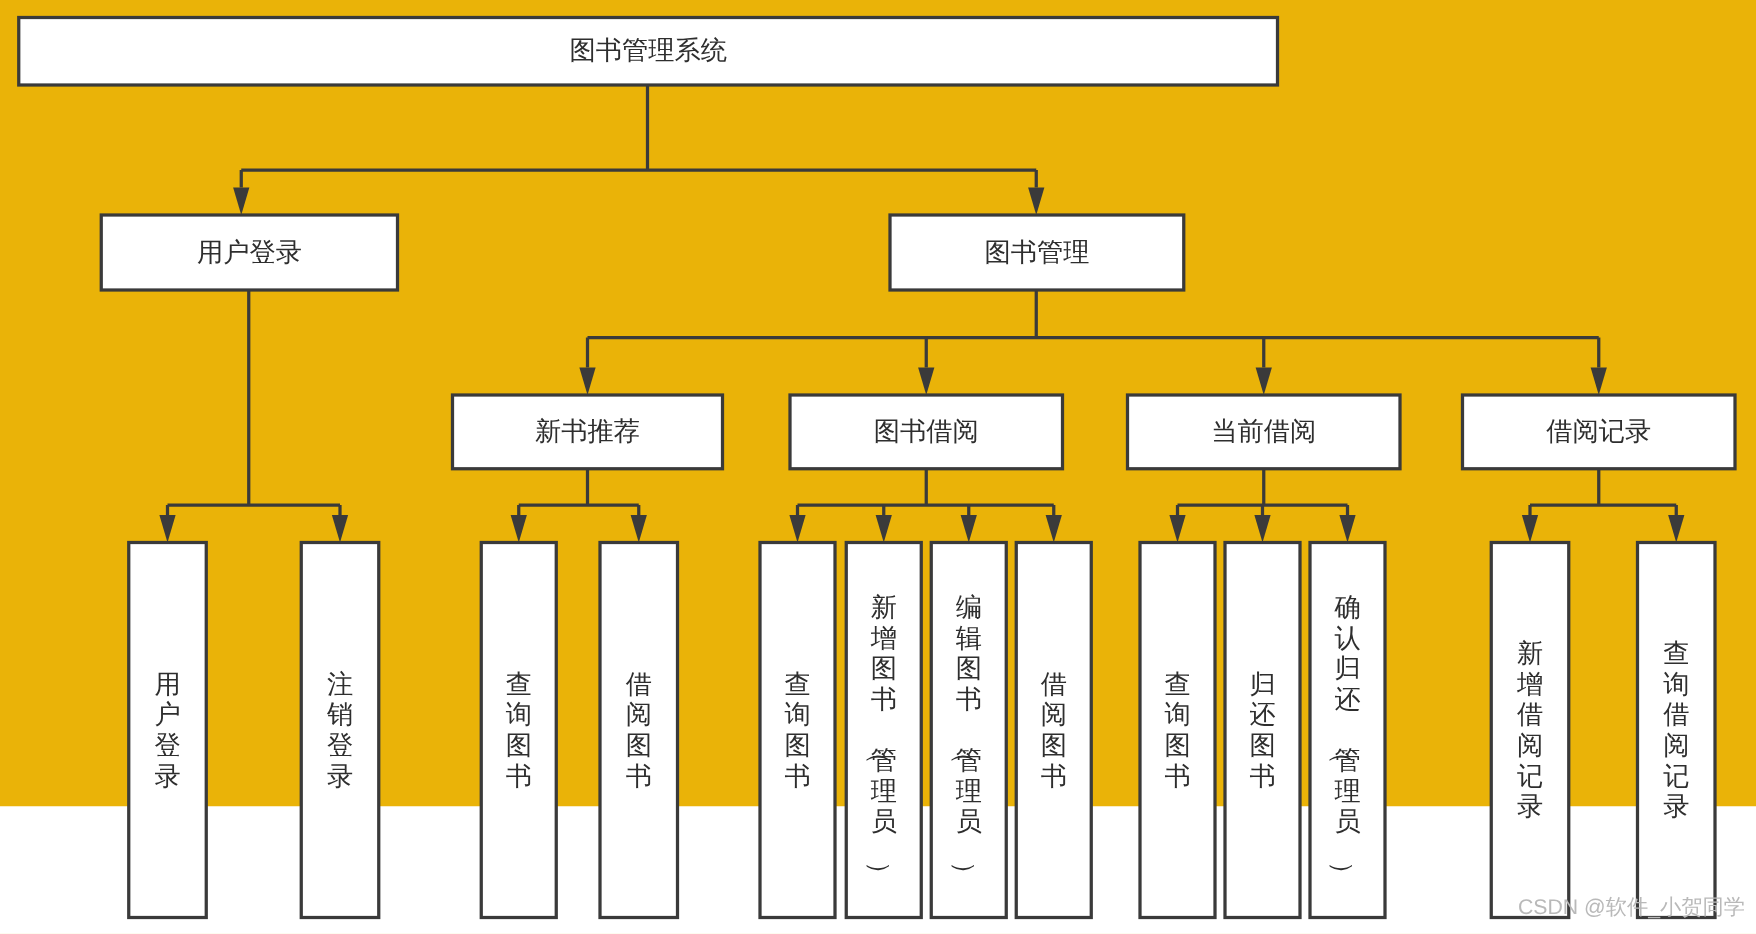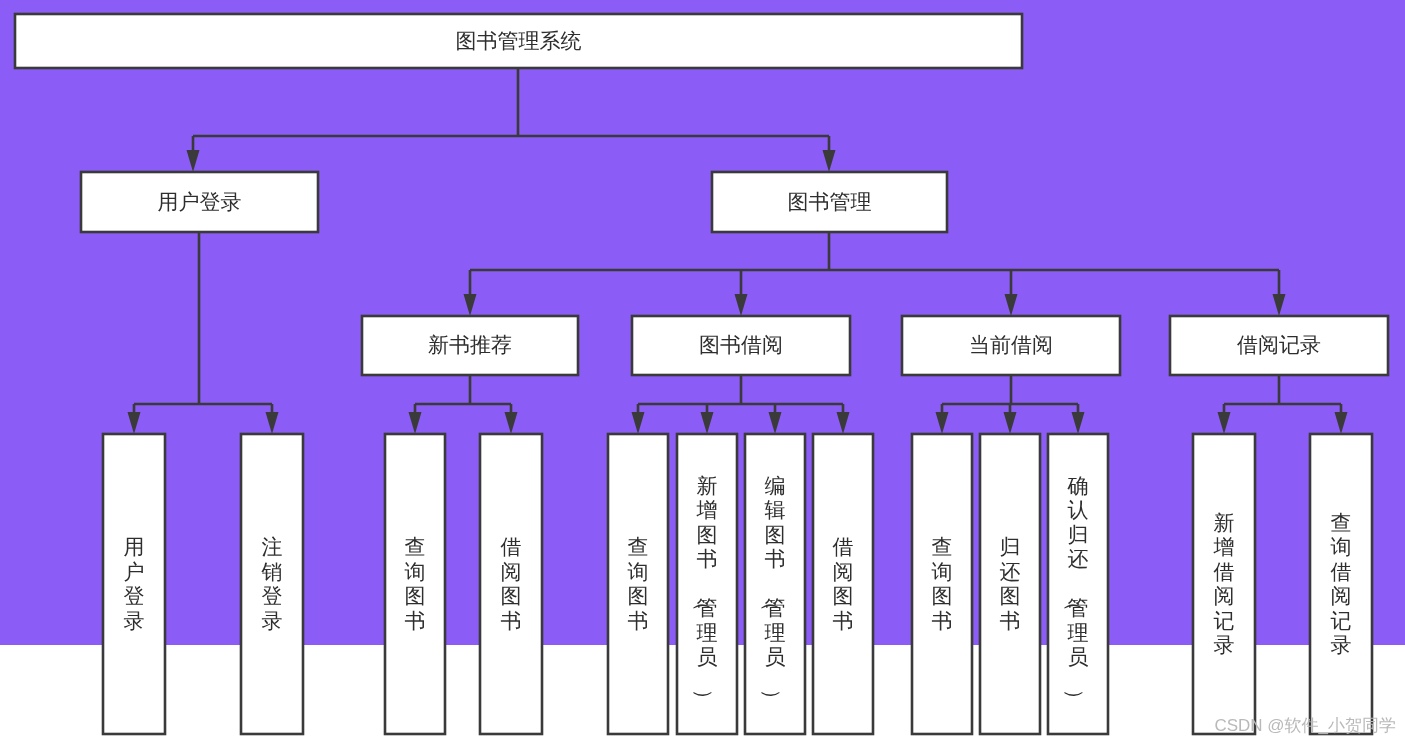--- a/index.html
+++ b/index.html
@@ -11,21 +11,21 @@
   body {
     width: 1405px;
     height: 747px;
     font-family: "Liberation Sans", "DejaVu Sans", sans-serif;
     overflow: hidden;
   }
   #diagram-root {
     position: relative;
     width: 1405px;
     height: 645px;
-    background: #8b5cf6;
+    background: #eab308;
   }
   svg.diagram-canvas {
     position: absolute;
     left: 0;
     top: 0;
     width: 1405px;
     height: 747px;
     display: block;
   }
   .node-box {

